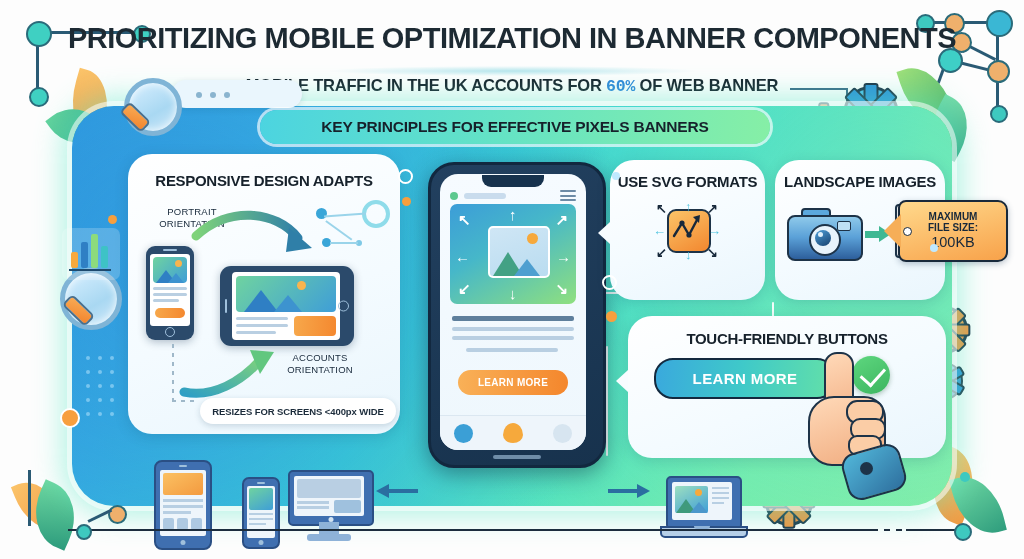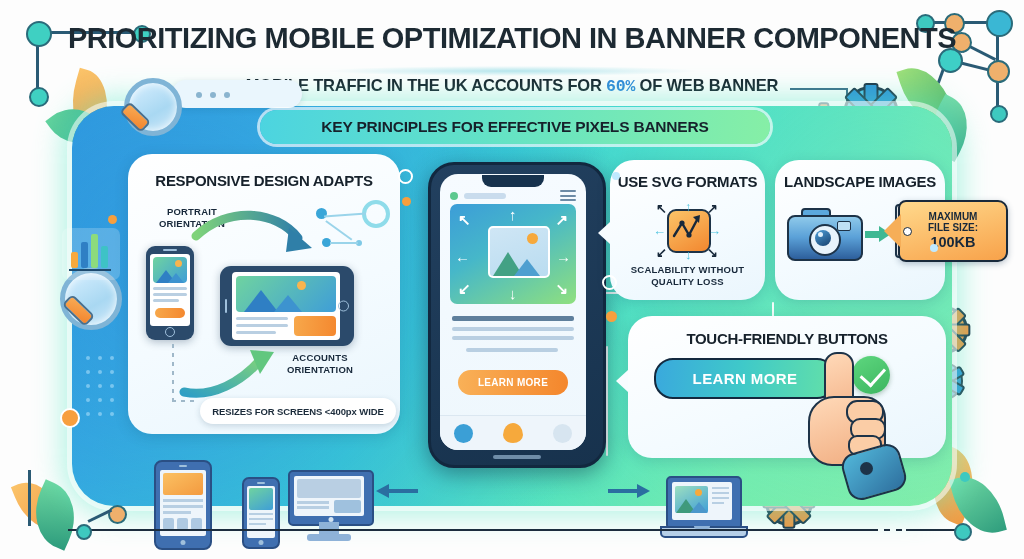--- a/index.html
+++ b/index.html
@@ -130,31 +130,31 @@
     border:2px solid #18293b;border-radius:8px 10px 10px 8px;
     display:flex;flex-direction:column;align-items:center;justify-content:center;
     box-shadow:0 2px 6px rgba(30,60,90,.3);
   }
   #tag-max:before{
     content:"";position:absolute;left:-16px;top:12px;width:0;height:0;
     border-top:17px solid transparent;border-bottom:17px solid transparent;border-right:17px solid #f6ae58;
   }
   #tag-max .hole{position:absolute;left:3px;top:25px;width:7px;height:7px;border-radius:50%;background:#fff;border:1.5px solid #18293b;}
   #tag-max .l1,#tag-max .l2{font-size:10px;font-weight:bold;color:#17283a;line-height:1.15;}
-  #tag-max .l3{font-size:14.5px;font-weight:bold;color:#17283a;line-height:1.2;}
+  #tag-max .l3{font-size:14.5px;font-weight:normal;color:#17283a;line-height:1.2;}
 
   
   #resize-pill{
     position:absolute;left:200px;top:398px;width:196px;height:26px;border-radius:13px;background:#ffffff;
     display:flex;align-items:center;justify-content:center;box-shadow:0 2px 6px rgba(20,60,90,.18);
   }
   #resize-pill span{font-size:9.5px;font-weight:bold;color:#1b2b3a;letter-spacing:-.1px;}
 
   
-  .mini-label{position:absolute;font-size:9.5px;font-weight:bold;color:#17283a;text-align:center;line-height:1.25;letter-spacing:.2px;}
+  .mini-label{position:absolute;font-size:9.5px;font-weight:normal;color:#17283a;text-align:center;line-height:1.25;letter-spacing:.2px;}
 
   
   .gear{position:absolute;border-radius:50%;}
   .gear .ring{position:absolute;inset:26%;border-radius:50%;background:#eaf6ff;}
   .gear i{position:absolute;left:50%;top:50%;width:22%;height:116%;border-radius:3px;transform-origin:center;}
 
   
   .mag{position:absolute;}
   .mag .lens{position:absolute;border-radius:50%;background:linear-gradient(150deg,#d7efff 0%,#a9d8f2 60%,#cfe9fa 100%);border:5px solid #7fb4d6;box-shadow:inset 0 0 8px rgba(255,255,255,.9);}
   .mag .handle{position:absolute;border-radius:5px;background:linear-gradient(150deg,#f9ab55,#f2842d);border:2px solid #4a6f8c;}
@@ -435,24 +435,20 @@
       <div style="position:absolute;left:31px;top:-2px;color:#4ec3e0;font-size:13px;font-weight:bold;line-height:1;">↑</div>
       <div style="position:absolute;left:31px;bottom:-3px;color:#4ec3e0;font-size:13px;font-weight:bold;line-height:1;">↓</div>
       <div style="position:absolute;left:-1px;top:22px;color:#4ec3e0;font-size:13px;font-weight:bold;line-height:1;">←</div>
       <div style="position:absolute;right:-1px;top:22px;color:#4ec3e0;font-size:13px;font-weight:bold;line-height:1;">→</div>
       <div style="position:absolute;left:2px;top:0;color:#17283a;font-size:13px;font-weight:bold;line-height:1;">↖</div>
       <div style="position:absolute;right:2px;top:0;color:#17283a;font-size:13px;font-weight:bold;line-height:1;">↗</div>
       <div style="position:absolute;left:2px;bottom:-1px;color:#17283a;font-size:13px;font-weight:bold;line-height:1;">↙</div>
       <div style="position:absolute;right:2px;bottom:-1px;color:#17283a;font-size:13px;font-weight:bold;line-height:1;">↘</div>
     </div>
 
-    <div class="mini-label" style="left:0;top:104px;width:155px;">
-      <div>SCALABILITY WITHOUT</div>
-      <div>QUALITY LOSS</div>
-    </div>
   </div>
 
   <div class="card" id="card-compress">
     <div class="card-h" style="position:absolute;left:0;top:13px;width:170px;">LANDSCAPE IMAGES</div>
 
     <div style="position:absolute;left:12px;top:48px;width:72px;height:50px;">
       <div style="position:absolute;left:14px;top:0;width:26px;height:9px;border-radius:4px 4px 0 0;background:#5ba8dd;border:2px solid #1d3348;"></div>
       <div style="position:absolute;left:0;top:7px;width:72px;height:42px;border-radius:8px;background:linear-gradient(180deg,#8ec9ea 0%,#5ba1d8 48%,#2d5f9c 100%);border:2.5px solid #1d3348;"></div>
       <div style="position:absolute;left:22px;top:16px;width:28px;height:28px;border-radius:50%;background:#e8f3fb;border:2.5px solid #1d3348;"></div>
       <div style="position:absolute;left:28px;top:22px;width:16px;height:16px;border-radius:50%;background:linear-gradient(150deg,#4e9fd8,#16406e);"></div>

